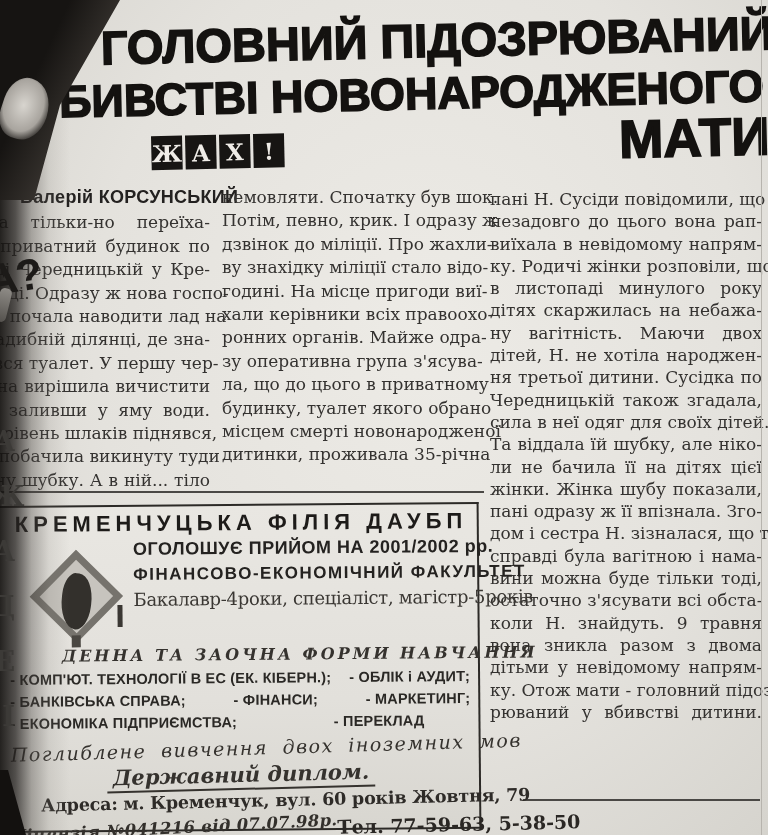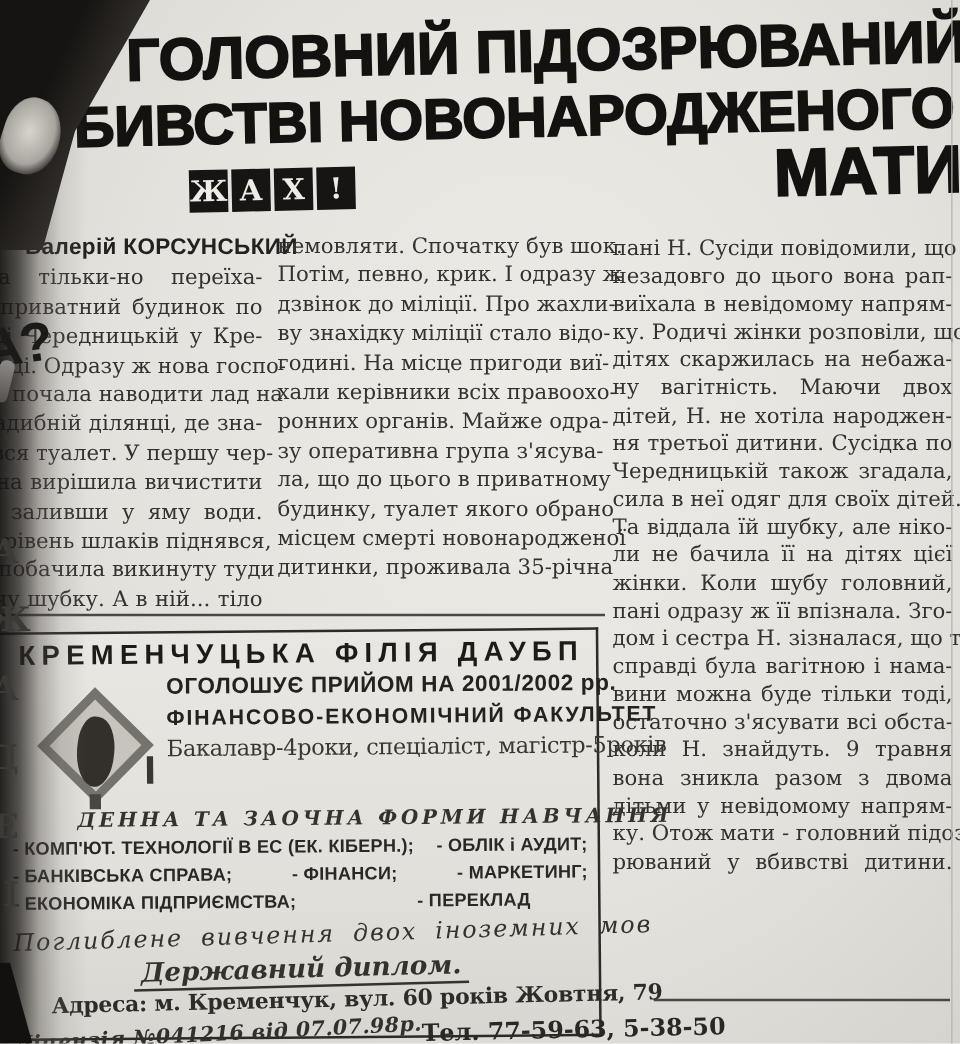--- a/index.html
+++ b/index.html
@@ -221,29 +221,30 @@
         <div class="line">дитинки, проживала 35-річна</div>
       </div>
   </div>
 
   <div class="col col3">
     <div>
         <div class="line">пані Н. Сусіди повідомили, що</div>
         <div class="line">незадовго до цього вона рап-</div>
         <div class="line">виїхала в невідомому напрям-</div>
         <div class="line">ку. Родичі жінки розповіли, що</div>
+        <div class="line">в листопаді минулого року</div>
         <div class="line">дітях скаржилась на небажа-</div>
         <div class="line">ну вагітність. Маючи двох</div>
         <div class="line">дітей, Н. не хотіла народжен-</div>
         <div class="line">ня третьої дитини. Сусідка по</div>
         <div class="line">Чередницькій також згадала,</div>
         <div class="line">сила в неї одяг для своїх дітей.</div>
         <div class="line">Та віддала їй шубку, але ніко-</div>
         <div class="line">ли не бачила її на дітях цієї</div>
-        <div class="line">жінки. Коли шубу головний,</div>
+        <div class="line">жінки. Жінка шубу показали,</div>
         <div class="line">пані одразу ж її впізнала. Зго-</div>
         <div class="line">дом і сестра Н. зізналася, що та</div>
         <div class="line">справді була вагітною і нама-</div>
         <div class="line">вини можна буде тільки тоді,</div>
         <div class="line">остаточно з'ясувати всі обста-</div>
         <div class="line">коли Н. знайдуть. 9 травня</div>
         <div class="line">вона зникла разом з двома</div>
         <div class="line">дітьми у невідомому напрям-</div>
         <div class="line">ку. Отож мати - головний підоз-</div>
         <div class="line">рюваний у вбивстві дитини.</div>

